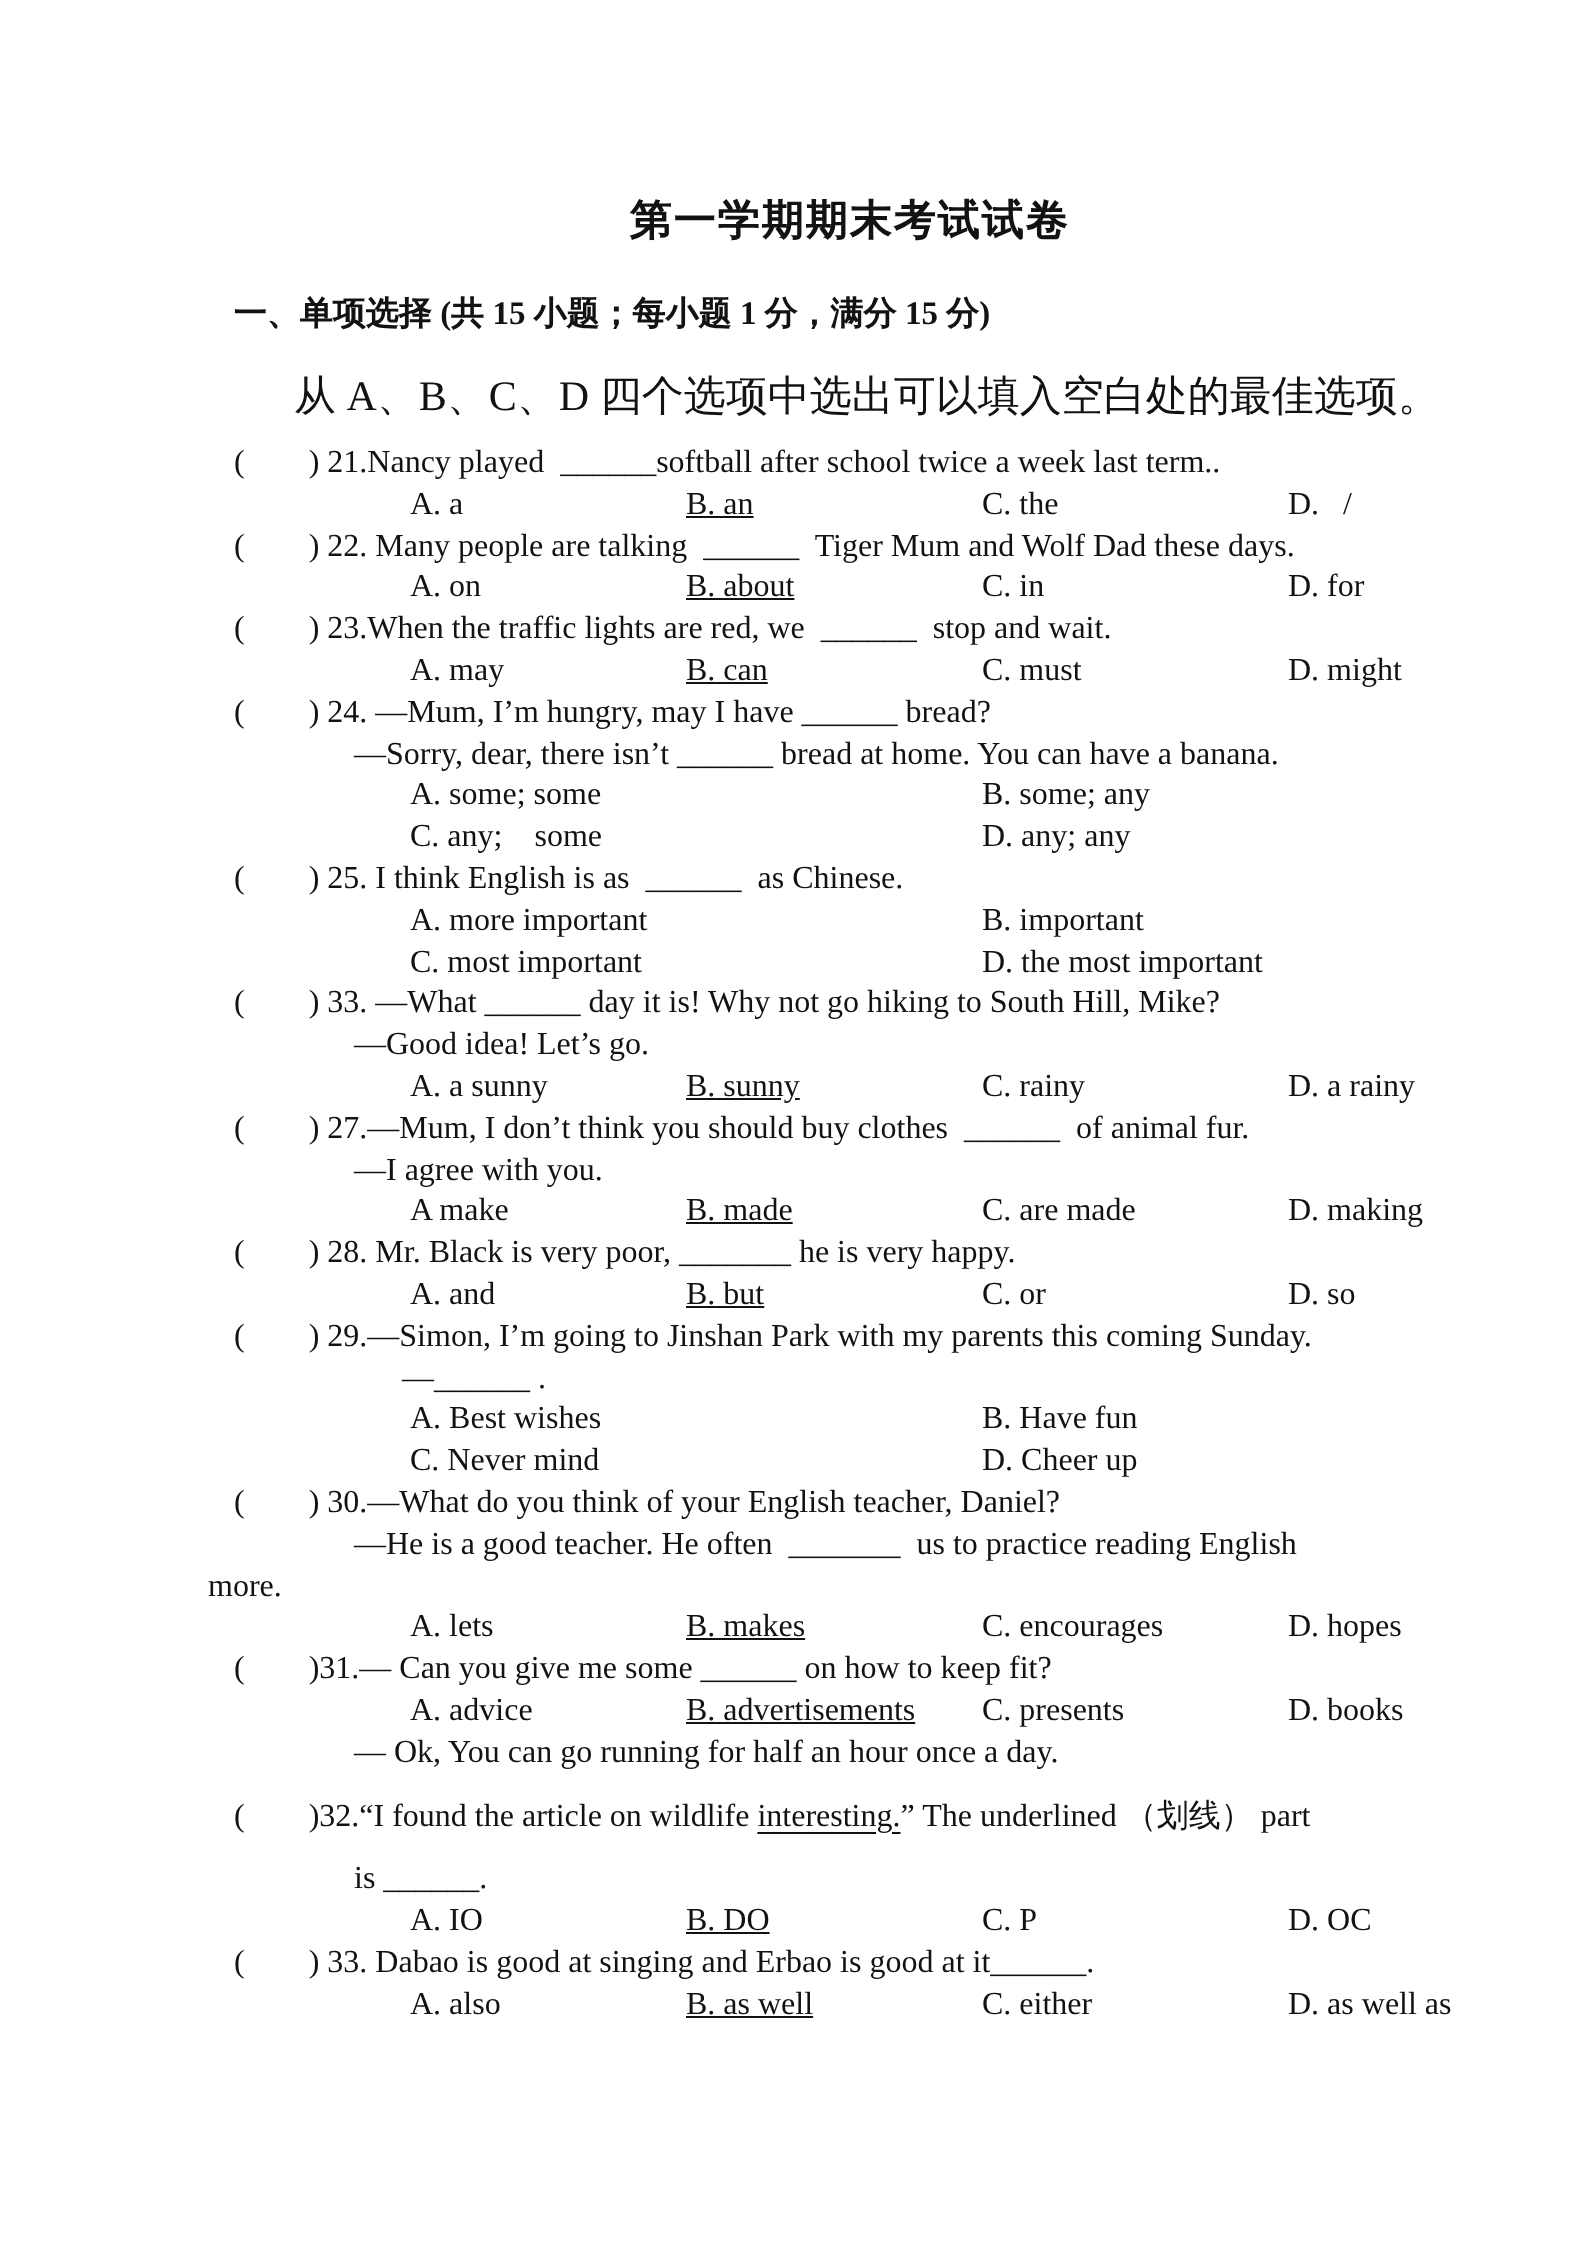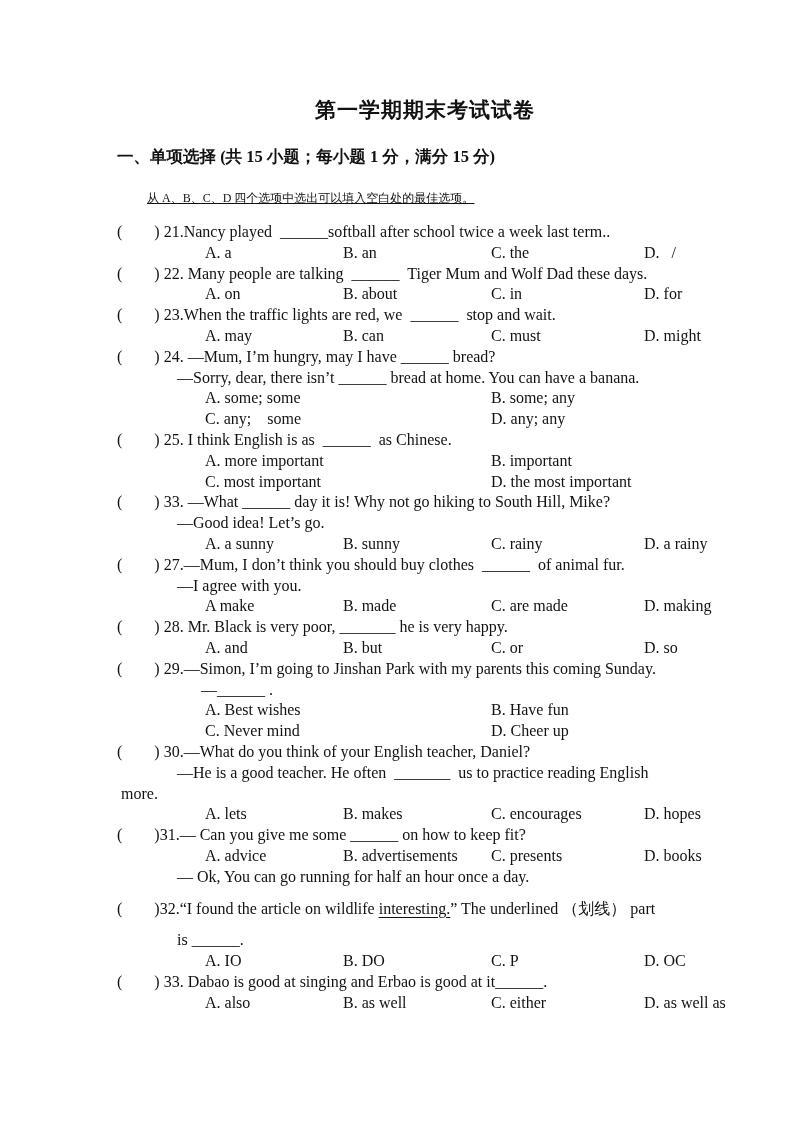--- a/index.html
+++ b/index.html
@@ -26,43 +26,42 @@
     white-space: pre;
   }
   .section-heading {
     font-size: 16.5px;
     font-weight: 700;
     line-height: 24px;
     margin: 21px 0 0 16px;
     white-space: pre;
   }
   .instruction {
-    font-size: 12px;
+    font-size: 21px;
     line-height: 21px;
     margin: 19px 0 0 46px;
     white-space: pre;
-    text-decoration: underline;
   }
   .doc-body {
     margin-top: 13px;
     font-size: 16px;
   }
   .line {
     white-space: pre;
     line-height: 20.8px;
     min-height: 20.8px;
   }
   .q     { margin-left: 16px; }
   .cont  { margin-left: 76px; }
   .cont2 { margin-left: 100px; }
-  .flush { margin-left: 20px; }
+  .flush { margin-left: 3px; }
   .opt4, .opt2 { margin-left: 76px; }
   .opt { display: inline-block; margin-left: 28px; }
   .opt4 .opt:nth-child(1) { width: 110px; }
-  .opt4 .opt:nth-child(2) { width: 120px; }
+  .opt4 .opt:nth-child(2) { width: 120px; text-decoration: underline; }
   .opt4 .opt:nth-child(3) { width: 125px; }
   .opt4 .opt:nth-child(4) { width: auto; }
   .opt2 .opt:nth-child(1) { width: 258px; }
   .opt2 .opt:nth-child(2) { width: auto; }
   .sp { margin-top: 11px; }
   .u  { text-decoration: underline; text-underline-offset: 3px; }
 </style>
 </head>
 <body>
 

